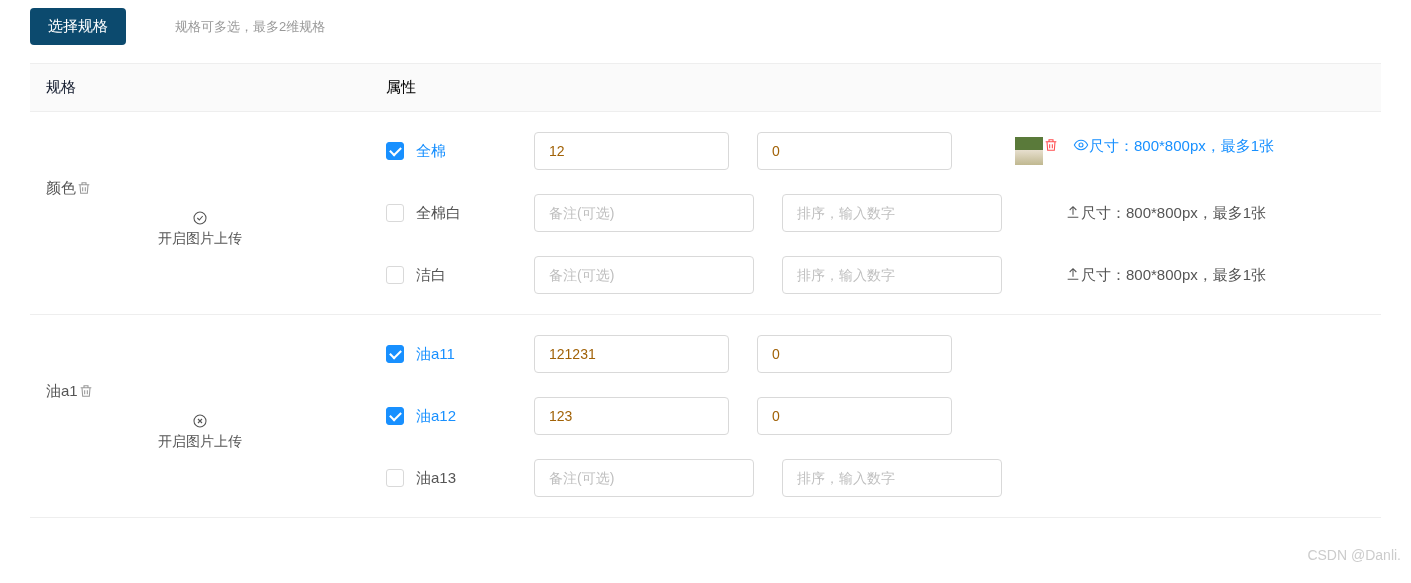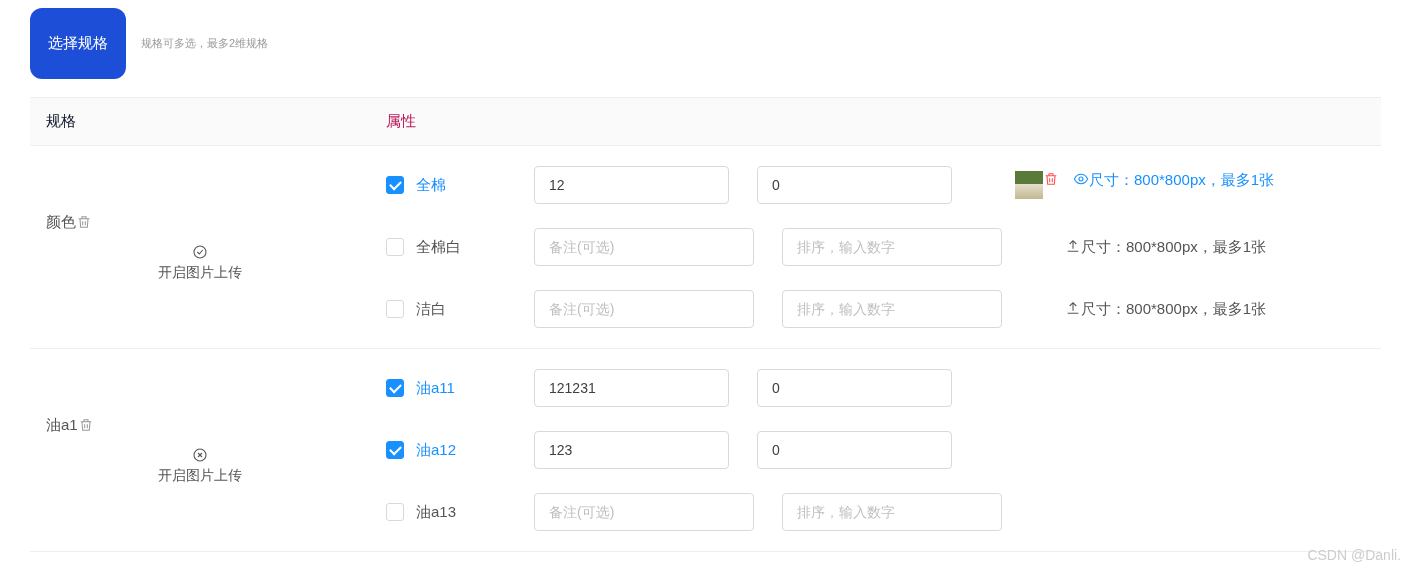--- a/index.html
+++ b/index.html
@@ -10,50 +10,51 @@
       background: #fff;
       padding: 8px 30px 0 30px;
     }
     .header-row {
       display: flex;
       align-items: center;
       gap: 15px;
       margin-bottom: 18px;
     }
     .btn-primary {
-      background: #1d4ed8;
+      background: #0c4a6e;
       color: #fff;
       border: none;
-      padding: 26px 18px;
+      padding: 9px 18px;
       font-size: 15px;
       cursor: pointer;
-      border-radius: 12px;
+      border-radius: 4px;
     }
     .hint-text {
       color: #999;
-      font-size: 11px;
+      font-size: 13px;
+      margin-left: 34px;
     }
     .table-header {
       display: flex;
       background: #fafafa;
       border-top: 1px solid #eee;
       border-bottom: 1px solid #eee;
     }
     .th-spec {
       width: 340px;
       padding: 14px 16px;
       font-size: 15px;
       color: #0f172a;
       font-weight: 500;
     }
     .th-attr {
       flex: 1;
       padding: 14px 16px;
       font-size: 15px;
-      color: #be185d;
+      color: #000000;
       font-weight: 500;
     }
     .spec-group {
       display: flex;
       border-bottom: 1px solid #eee;
       min-height: 70px;
     }
     .spec-left {
       width: 340px;
       padding: 14px 16px;
@@ -124,21 +125,21 @@
     .attr-label.active {
       color: #1890ff;
     }
     .text-input {
       width: 195px;
       height: 38px;
       padding: 13px 14px;
       border: 1px solid #d9d9d9;
       border-radius: 4px;
       font-size: 14px;
-      color: #404040;
+      color: #a16207;
       outline: none;
     }
     .text-input::placeholder {
       color: #bfbfbf;
     }
     .text-input.wide {
       width: 220px;
     }
     .thumb {
       width: 28px;

